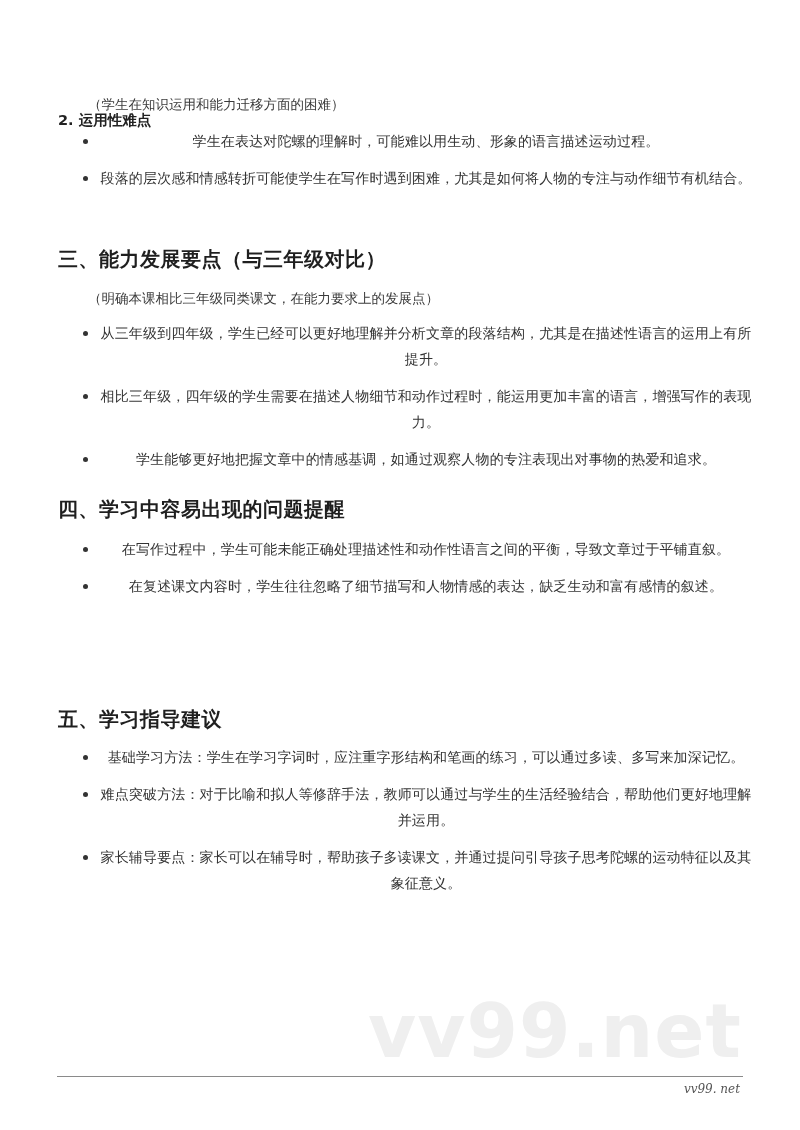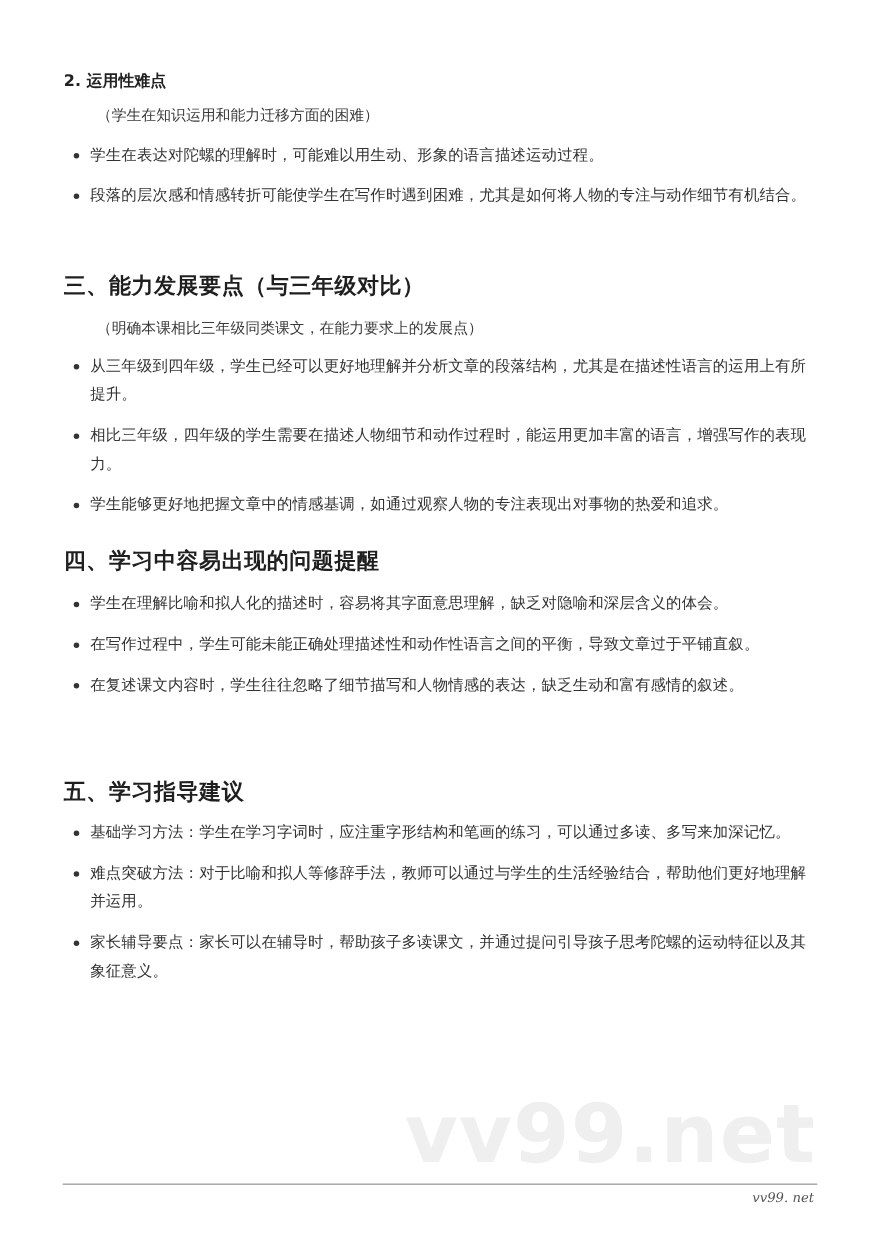--- a/index.html
+++ b/index.html
@@ -4,28 +4,28 @@
 <style>
   html, body { margin: 0; padding: 0; }
   body {
     width: 800px; height: 1130px; background: #ffffff; position: relative;
     font-family: "DejaVu Serif", "Liberation Serif", serif; color: #2b2b2b;
     overflow: hidden;
   }
   .page { position: absolute; left: 58px; top: 0; width: 690px; }
   .subhead {
     position: absolute; left: 0; font-family: "DejaVu Sans", "Liberation Sans", sans-serif;
-    font-weight: bold; font-size: 14.5px; color: #222;
+    font-weight: bold; font-size: 14.5px; color: #222; margin-top: 47px;
   }
   .h2 {
     position: absolute; left: 0; font-family: "DejaVu Sans", "Liberation Sans", sans-serif;
     font-weight: bold; font-size: 20px; color: #1f1f1f; letter-spacing: 0.5px;
   }
   .note { position: absolute; left: 30px; font-size: 13.5px; color: #3a3a3a; }
-  ul.bullets { position: absolute; left: 0; margin: 0; padding: 0; list-style: none; width: 680px; }
+  ul.bullets { position: absolute; left: 16px; margin: 0; padding: 0; list-style: none; width: 680px; text-align: center; }
   ul.bullets li {
     position: relative; padding-left: 24px; font-size: 14px; line-height: 26px;
     color: #333; margin-bottom: 11px; letter-spacing: 0.15px;
   }
   ul.bullets li::before {
     content: ""; position: absolute; left: 9px; top: 11px; width: 5px; height: 5px;
     border-radius: 50%; background: #333;
   }
   .watermark {
     position: absolute; left: 368px; top: 988px; font-family: "DejaVu Sans", "Liberation Sans", sans-serif;
@@ -52,21 +52,20 @@
   <div class="h2" style="top:246px">三、能力发展要点（与三年级对比）</div>
   <div class="note" style="top:290px">（明确本课相比三年级同类课文，在能力要求上的发展点）</div>
   <ul class="bullets" style="top:320px">
     <li>从三年级到四年级，学生已经可以更好地理解并分析文章的段落结构，尤其是在描述性语言的运用上有所提升。</li>
     <li>相比三年级，四年级的学生需要在描述人物细节和动作过程时，能运用更加丰富的语言，增强写作的表现力。</li>
     <li>学生能够更好地把握文章中的情感基调，如通过观察人物的专注表现出对事物的热爱和追求。</li>
   </ul>
 
   <div class="h2" style="top:496px">四、学习中容易出现的问题提醒</div>
   <ul class="bullets" style="top:536px">
-    <li>学生在理解比喻和拟人化的描述时，容易将其字面意思理解，缺乏对隐喻和深层含义的体会。</li>
     <li>在写作过程中，学生可能未能正确处理描述性和动作性语言之间的平衡，导致文章过于平铺直叙。</li>
     <li>在复述课文内容时，学生往往忽略了细节描写和人物情感的表达，缺乏生动和富有感情的叙述。</li>
   </ul>
 
   <div class="h2" style="top:706px">五、学习指导建议</div>
   <ul class="bullets" style="top:744px">
     <li>基础学习方法：学生在学习字词时，应注重字形结构和笔画的练习，可以通过多读、多写来加深记忆。</li>
     <li>难点突破方法：对于比喻和拟人等修辞手法，教师可以通过与学生的生活经验结合，帮助他们更好地理解并运用。</li>
     <li>家长辅导要点：家长可以在辅导时，帮助孩子多读课文，并通过提问引导孩子思考陀螺的运动特征以及其象征意义。</li>
   </ul>

